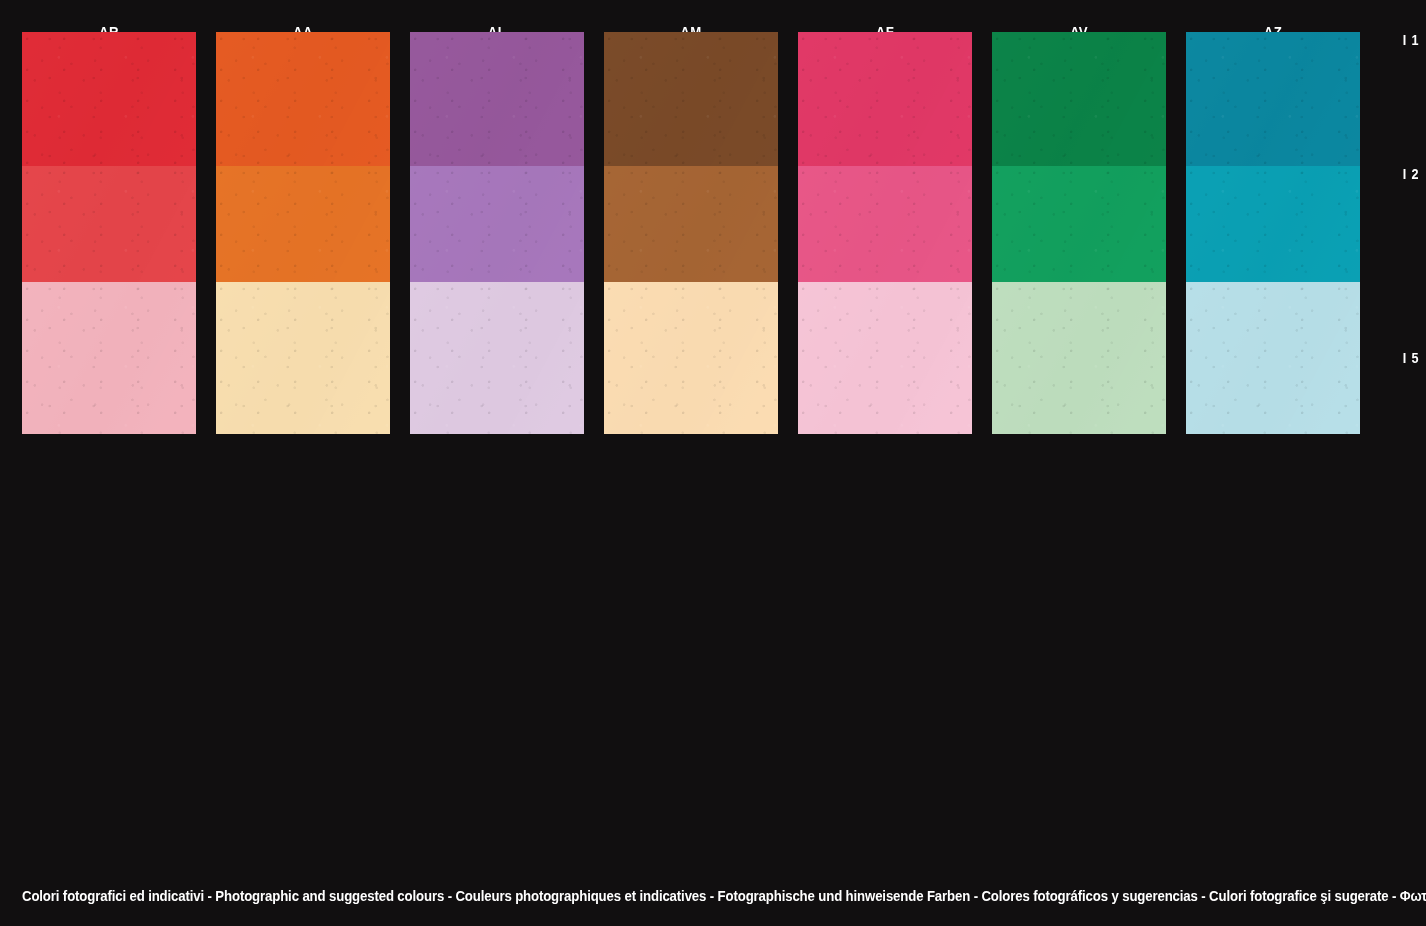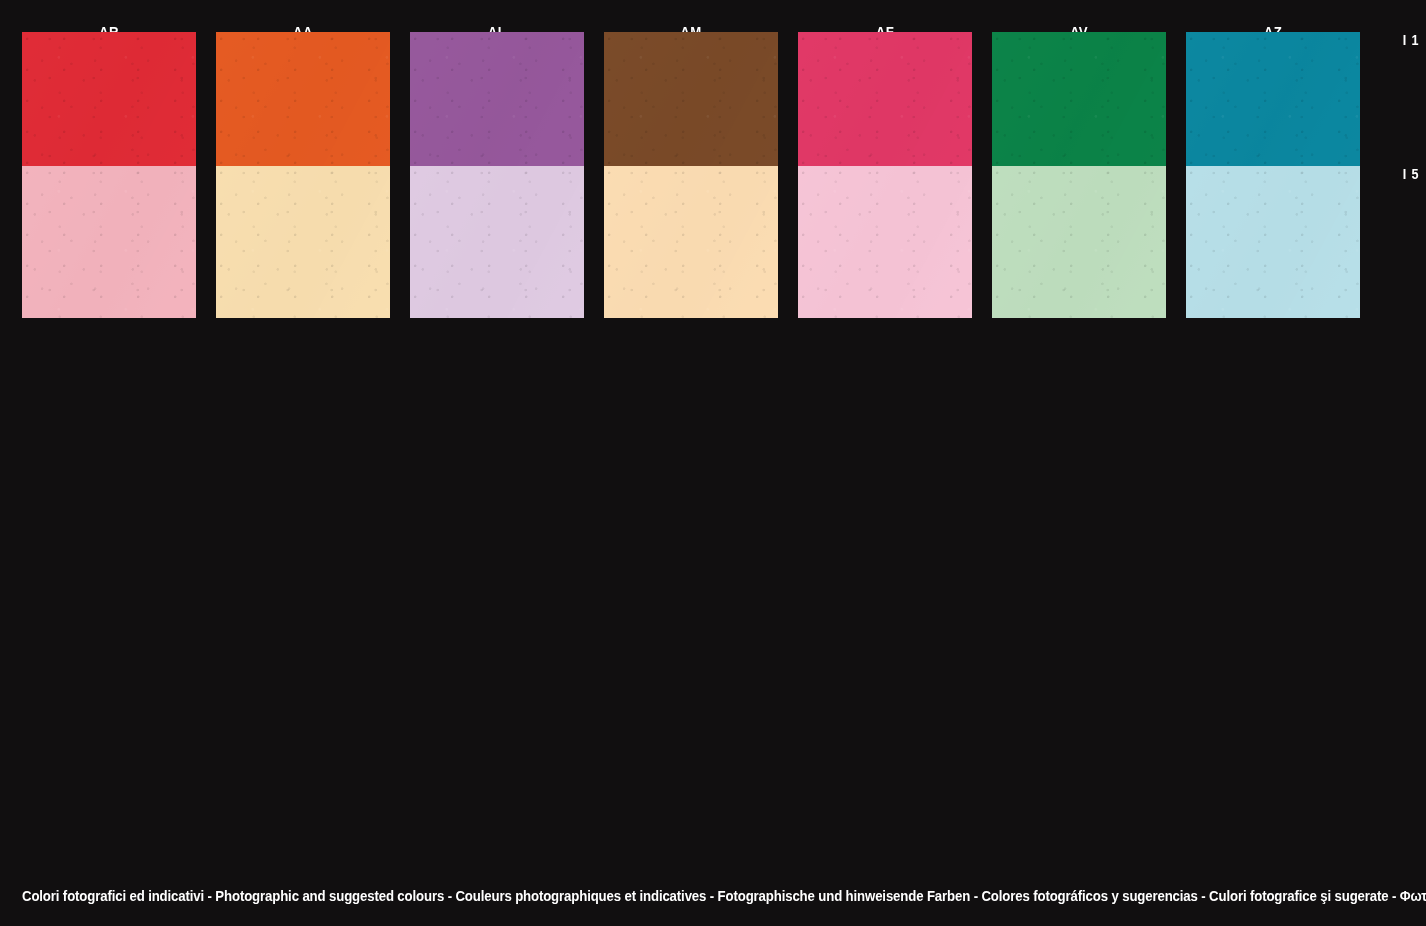--- a/index.html
+++ b/index.html
@@ -36,21 +36,21 @@
     position:absolute;
     left:22px; top:32px;
     width:1338px;
   }
   .grid-row{
     display:flex;
     height:116px;
     margin-bottom:18px;
     position:relative;
   }
-  .grid-row:last-child{margin-bottom:0;}
+  .grid-row:last-child{margin-bottom:0;align-items:center;}
   .swatch{
     flex:0 0 174px;
     margin-right:20px;
     height:152px;
     position:relative;
     overflow:hidden;
   }
   .swatch:last-of-type{margin-right:0;}
   
   .swatch::after{
@@ -120,20 +120,30 @@
       <div class="swatch" style="background-color: rgb(224, 43, 54);"></div>
       <div class="swatch" style="background-color: rgb(229, 90, 34);"></div>
       <div class="swatch" style="background-color: rgb(150, 88, 156);"></div>
       <div class="swatch" style="background-color: rgb(122, 74, 40);"></div>
       <div class="swatch" style="background-color: rgb(225, 56, 102);"></div>
       <div class="swatch" style="background-color: rgb(11, 131, 72);"></div>
       <div class="swatch" style="background-color: rgb(11, 135, 160);"></div>
       <div class="row-label">I 1</div>
     </div>
 
+    <div class="grid-row">
+      <div class="swatch" style="background-color: rgb(229, 69, 74);"></div>
+      <div class="swatch" style="background-color: rgb(230, 115, 38);"></div>
+      <div class="swatch" style="background-color: rgb(167, 119, 188);"></div>
+      <div class="swatch" style="background-color: rgb(166, 101, 52);"></div>
+      <div class="swatch" style="background-color: rgb(232, 86, 135);"></div>
+      <div class="swatch" style="background-color: rgb(18, 160, 94);"></div>
+      <div class="swatch" style="background-color: rgb(10, 160, 180);"></div>
+      <div class="row-label">I 2</div>
+    </div>
 
 
 
     <div class="grid-row">
       <div class="swatch" style="background-color: rgb(243, 179, 189);"></div>
       <div class="swatch" style="background-color: rgb(248, 222, 175);"></div>
       <div class="swatch" style="background-color: rgb(223, 202, 226);"></div>
       <div class="swatch" style="background-color: rgb(251, 220, 178);"></div>
       <div class="swatch" style="background-color: rgb(246, 196, 214);"></div>
       <div class="swatch" style="background-color: rgb(190, 222, 190);"></div>

